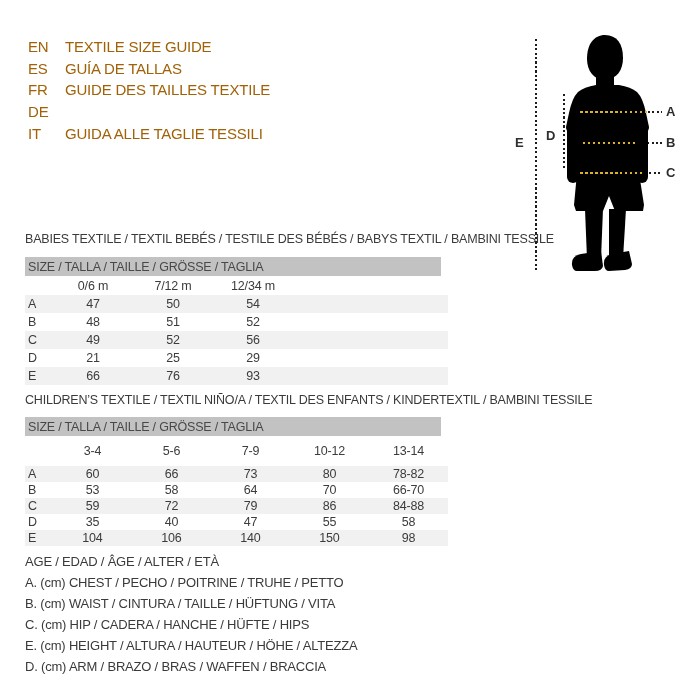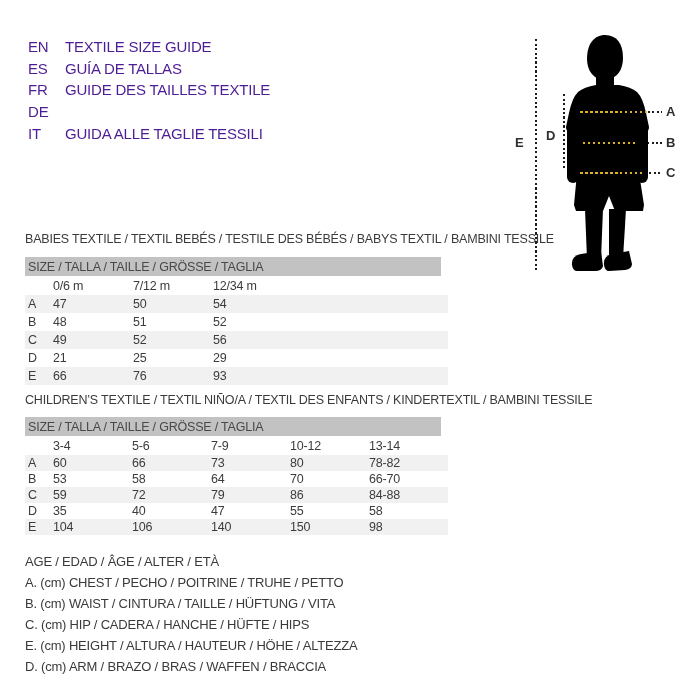--- a/index.html
+++ b/index.html
@@ -7,21 +7,21 @@
   body {
     width:700px; height:700px;
     font-family:"Liberation Sans", sans-serif;
     color:#3e3e3e;
     -webkit-font-smoothing:antialiased;
   }
   .canvas { position:relative; width:700px; height:700px; overflow:hidden; background:#fff; }
 
   
   .langs { position:absolute; left:28px; top:36px; }
-  .lang-row { display:flex; height:21.6px; align-items:center; font-size:15px; letter-spacing:-0.2px; color:#4c1d95; }
+  .lang-row { display:flex; height:21.6px; align-items:center; font-size:15px; letter-spacing:-0.2px; color:#a16207; }
   .lang-code { width:37px; flex:0 0 37px; }
   .lang-title { white-space:nowrap; }
 
   
   .figure { position:absolute; left:500px; top:30px; width:200px; height:255px; }
   .dot-v { position:absolute; width:2px;
     background-image:repeating-linear-gradient(to bottom, #1c1c1c 0, #1c1c1c 2px, transparent 2px, transparent 4.5px); }
   .dot-h { position:absolute; height:2px;
     background-image:repeating-linear-gradient(to right, #1c1c1c 0, #1c1c1c 2px, transparent 2px, transparent 4.5px); }
   .dot-h.yellow {
@@ -31,21 +31,21 @@
   .sil { position:absolute; left:65px; top:5px; z-index:1; }
 
   
   .tbl-title { position:absolute; left:25px; font-size:12.5px; letter-spacing:-0.2px; white-space:nowrap; color:#3a3a3a; }
   .size-bar { position:absolute; left:25px; width:416px; height:19px; background:#c2c2c2;
     font-size:12.5px; letter-spacing:-0.2px; color:#484848; display:flex; align-items:center; padding-left:3px; }
   .tbl { position:absolute; left:25px; width:423px; }
   .trow { display:flex; align-items:center; font-size:12.5px; letter-spacing:-0.2px; color:#3c3c3c; }
   .trow.stripe { background:#f1f1f1; }
   .t-label { flex:0 0 28px; padding-left:3px; }
-  .t-cell { flex:0 0 80px; text-align:left; }
+  .t-cell { flex:0 0 80px; text-align:center; }
   .tbl.kids .t-cell { flex:0 0 79px; }
   .hdr-row { background:#ffffff; }
 
   
   .legend { position:absolute; left:25px; top:551px; }
   .legend-line { height:21px; font-size:13px; letter-spacing:-0.2px; color:#3a3a3a; white-space:nowrap; display:flex; align-items:center; }
 </style>
 </head>
 <body>
 
@@ -146,21 +146,21 @@
       <span class="t-label">E</span>
       <span class="t-cell">66</span>
       <span class="t-cell">76</span>
       <span class="t-cell">93</span>
     </div>
   </div>
 
   <div class="tbl-title" style="top:393px;">CHILDREN’S TEXTILE / TEXTIL NIÑO/A / TEXTIL DES ENFANTS / KINDERTEXTIL / BAMBINI TESSILE</div>
   <div class="size-bar" style="top:417px;">SIZE / TALLA / TAILLE / GRÖSSE / TAGLIA</div>
   <div class="tbl kids" style="top:436px;">
-    <div class="trow hdr-row" style="height:19px;">
+    <div class="trow hdr-row" style="height:30px;">
       <span class="t-label"></span>
       <span class="t-cell">3-4</span>
       <span class="t-cell">5-6</span>
       <span class="t-cell">7-9</span>
       <span class="t-cell">10-12</span>
       <span class="t-cell">13-14</span>
     </div>
     <div class="trow stripe" style="height:16px;">
       <span class="t-label">A</span>
       <span class="t-cell">60</span>

